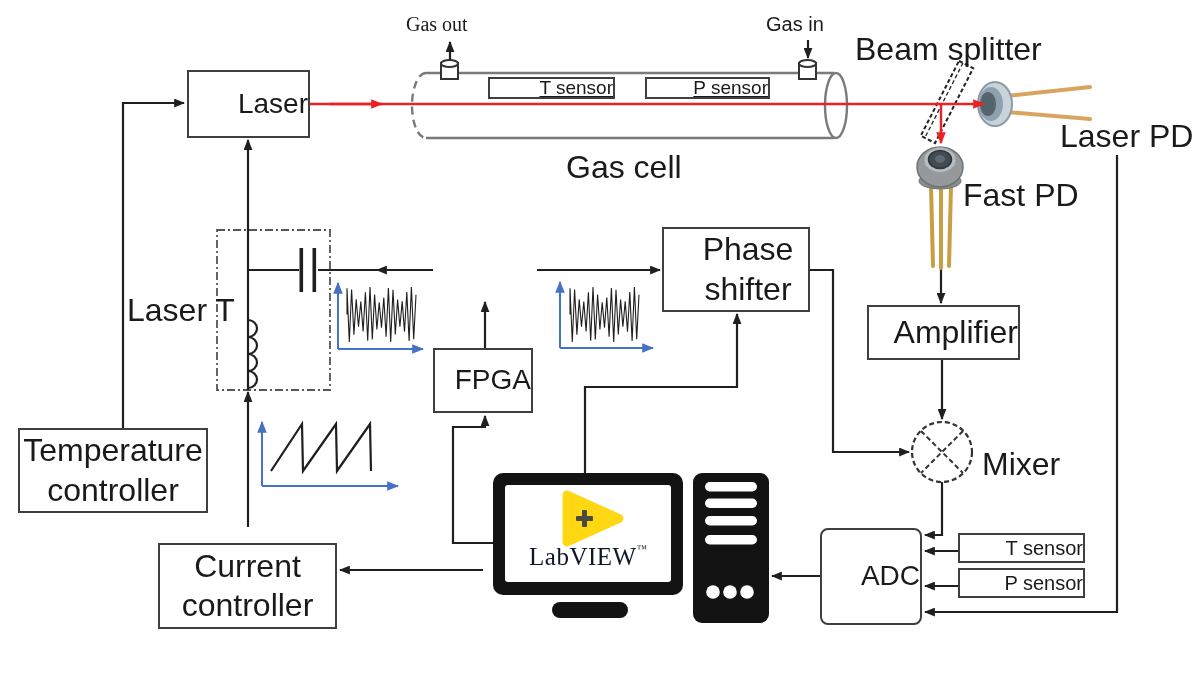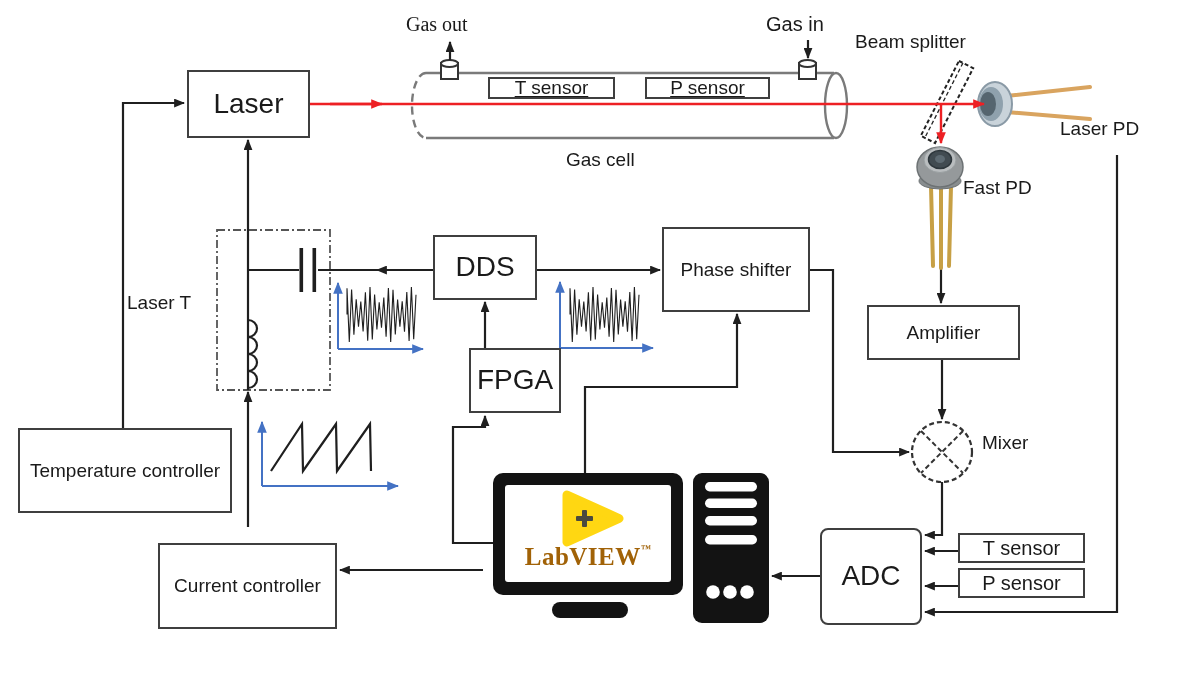--- a/index.html
+++ b/index.html
@@ -1,26 +1,26 @@
 <!DOCTYPE html>
 <html style="--c-line: #1f1f1f; --c-red: #ed2024; --c-blue: #4472c4; --c-yellow: #ffd712; --c-gray: #7a7a7a;"><head>
 <meta charset="utf-8">
 <style>
   html,body{margin:0;padding:0;background:#fff;}
   .canvas{position:relative;width:1200px;height:675px;background:#ffffff;overflow:hidden;
           font-family:"Liberation Sans",sans-serif;color:#1a1a1a;}
   svg.layer{position:absolute;left:0;top:0;z-index:1;}
   .box{position:absolute;background:#fff;border:2px solid #3f3f3f;display:flex;align-items:center;
-       justify-content:center;text-align:center;line-height:1.22;z-index:2;box-sizing:border-box;}
+       justify-content:flex-end;text-align:center;line-height:1.22;z-index:2;box-sizing:border-box;}
   .lbl{position:absolute;z-index:3;white-space:nowrap;}
-  .f28{font-size:28px;} .f26{font-size:19px;} .f21{font-size:20px;} .f19{font-size:19px;} .f20{font-size:20px;}
+  .f28{font-size:28px;} .f26{font-size:32px;} .f21{font-size:20px;} .f19{font-size:19px;} .f20{font-size:20px;}
   .u{text-decoration:underline;text-underline-offset:2px;}
   .wrapnarrow{width:120px;}
-  .labview{position:absolute;z-index:3;text-align:center;color:#a16207;
-           font-family:"Liberation Serif",serif;font-size:25px;letter-spacing:.5px;font-weight:bold;}
+  .labview{position:absolute;z-index:3;text-align:center;color:#0f172a;
+           font-family:"Liberation Serif",serif;font-size:25px;letter-spacing:.5px;}
   .tm{font-size:10px;vertical-align:top;}
   
   .ln{stroke:var(--c-line,#1f1f1f);stroke-width:2.2;fill:none;}
   .red{stroke:var(--c-red,#ed2024);stroke-width:2.4;fill:none;}
   .blu{stroke:var(--c-blue,#4472c4);stroke-width:2;fill:none;}
   .gray{stroke:var(--c-gray,#7a7a7a);stroke-width:2.4;fill:none;}
   .wf{stroke:#1f1f1f;stroke-width:1.1;fill:none;}
 </style>
 </head>
 <body>
@@ -157,41 +157,38 @@
       <circle cx="713" cy="592" r="6.8" fill="#fff"></circle>
       <circle cx="730" cy="592" r="6.8" fill="#fff"></circle>
       <circle cx="747" cy="592" r="6.8" fill="#fff"></circle>
     </g>
   </svg>
 
   <div class="box f28" style="left:187px;top:70px;width:123px;height:68px;">
       <span>Laser</span>
     </div>
 
-  <div class="box f28" style="left:433px;top:235px;width:104px;height:65px;">
-      <span>DDS</span>
-    </div>
-
-  <div class="box f28" style="left:433px;top:348px;width:92px;height:65px;margin-left:36px;">
+
+  <div class="box f28" style="left:433px;top:348px;width:100px;height:65px;">
       <span>FPGA</span>
     </div>
 
   <div class="box f26" style="left:867px;top:305px;width:153px;height:55px;">
       <span>Amplifier</span>
     </div>
 
   <div class="box f26" style="left:662px;top:227px;width:148px;height:85px;">
       <span class="wrapnarrow">Phase shifter</span>
     </div>
 
   <div class="box f28" style="left:820px;top:528px;width:102px;height:97px;border-radius:8px;">
       <span>ADC</span>
     </div>
 
-  <div class="box f26" style="left:18px;top:428px;width:214px;height:85px;">
+  <div class="box f26" style="left:18px;top:428px;width:190px;height:85px;">
       <span>Temperature controller</span>
     </div>
 
   <div class="box f26" style="left:158px;top:527px;width:179px;height:86px;margin-top:16px;">
       <span>Current controller</span>
     </div>
 
   <div class="box f19" style="left:488px;top:77px;width:127px;height:22px;border-width:2px;">
       <span class="u">T sensor</span>
     </div>
@@ -208,17 +205,17 @@
       <span>P sensor</span>
     </div>
 
   <div class="lbl f20" style="left:406px;top:13px;font-family:Liberation Serif, serif;"><span>Gas out</span></div>
   <div class="lbl f20" style="left:766px;top:13px;"><span>Gas in</span></div>
   <div class="lbl f26" style="left:566px;top:149px;"><span>Gas cell</span></div>
   <div class="lbl f26" style="left:855px;top:31px;"><span>Beam splitter</span></div>
   <div class="lbl f26" style="left:1060px;top:118px;"><span>Laser PD</span></div>
   <div class="lbl f26" style="left:963px;top:177px;"><span>Fast PD</span></div>
   <div class="lbl f26" style="left:127px;top:292px;"><span>Laser T</span></div>
-  <div class="lbl f26" style="left:982px;top:432px;"><span>Mixer</span></div>
+  <div class="lbl f26" style="left:982px;top:446px;"><span>Mixer</span></div>
 
   <div class="labview" style="left:508px;top:543px;width:160px;"><span>LabVIEW</span><span class="tm">™</span></div>
 
 </div>
 
 </body></html>

